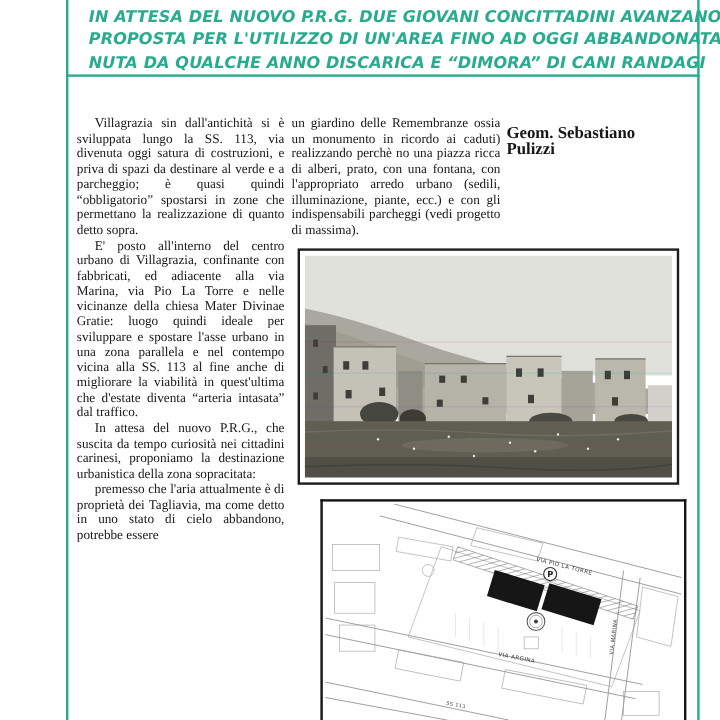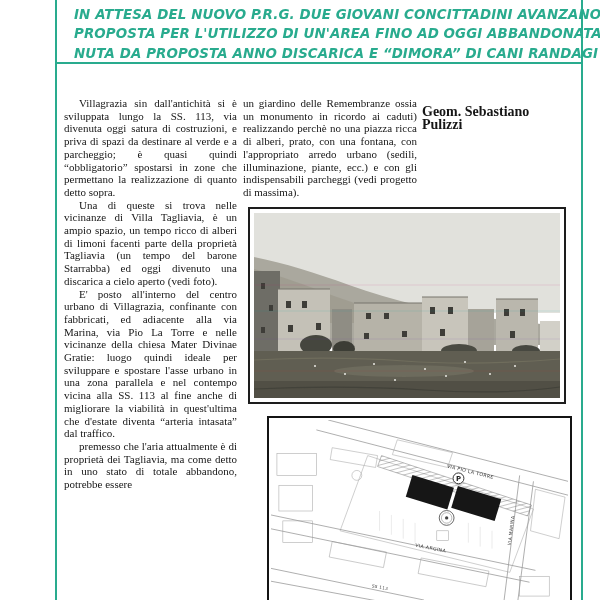--- a/index.html
+++ b/index.html
@@ -60,30 +60,30 @@
 <body>
 
 <div class="page">
 
   <div class="vrule left"></div>
   <div class="vrule right"></div>
 
   <header class="headline">
     <div class="hl-line">IN ATTESA DEL NUOVO P.R.G.  DUE GIOVANI CONCITTADINI AVANZANO  UNA</div>
     <div class="hl-line">PROPOSTA PER L'UTILIZZO DI UN'AREA FINO AD OGGI ABBANDONATA, E DIVE-</div>
-    <div class="hl-line">NUTA DA PROPOSTA ANNO DISCARICA E “DIMORA” DI CANI RANDAGI</div>
+    <div class="hl-line">NUTA DA QUALCHE ANNO DISCARICA E “DIMORA” DI CANI RANDAGI</div>
   </header>
 
   <div class="hrule"></div>
 
   <section class="col col1">
     <p>Villagrazia sin dall'antichità si è sviluppata lungo la SS. 113, via divenuta oggi satura di costruzioni, e priva di spazi da destinare al verde e a parcheggio; è quasi quindi “obbligatorio” spostarsi in zone che permettano la realizzazione di quanto detto sopra.</p>
-    <p>Una di queste si trova nelle vicinanze di Villa Tagliavia, è un ampio spazio, un tempo ricco di alberi di limoni facenti parte della proprietà Tagliavia (un tempo del barone Starrabba) ed oggi divenuto una discarica a cielo aperto (vedi foto).</p>
     <p>E' posto all'interno del centro urbano di Villagrazia, confinante con fabbricati, ed adiacente alla via Marina, via Pio La Torre e nelle vicinanze della chiesa Mater Divinae Gratie: luogo quindi ideale per sviluppare e spostare l'asse urbano in una zona parallela e nel contempo vicina alla SS. 113 al fine anche di migliorare la viabilità in quest'ultima che d'estate diventa “arteria intasata” dal traffico.</p>
-    <p>premesso che l'aria attualmente è di proprietà dei Tagliavia, ma come detto in uno stato di totale abbandono, potrebbe essere</p>
+    <p>In attesa del nuovo P.R.G., che suscita da tempo curiosità nei cittadini carinesi, proponiamo la destinazione urbanistica della zona sopracitata:</p>
+    <p>premesso che l'aria attualmente è di proprietà dei Tagliavia, ma come detto in uno stato di cielo abbandono, potrebbe essere</p>
   </section>
 
   <section class="col col2">
     <p>un giardino delle Remembranze ossia un monumento in ricordo ai caduti) realizzando perchè no una piazza ricca di alberi, prato, con una fontana, con l'appropriato arredo urbano (sedili, illuminazione, piante, ecc.) e con gli indispensabili parcheggi (vedi progetto di massima).</p>
   </section>
 
   <section class="col col3">
     <div class="signature">Geom. Sebastiano Pulizzi</div>
   </section>
 

